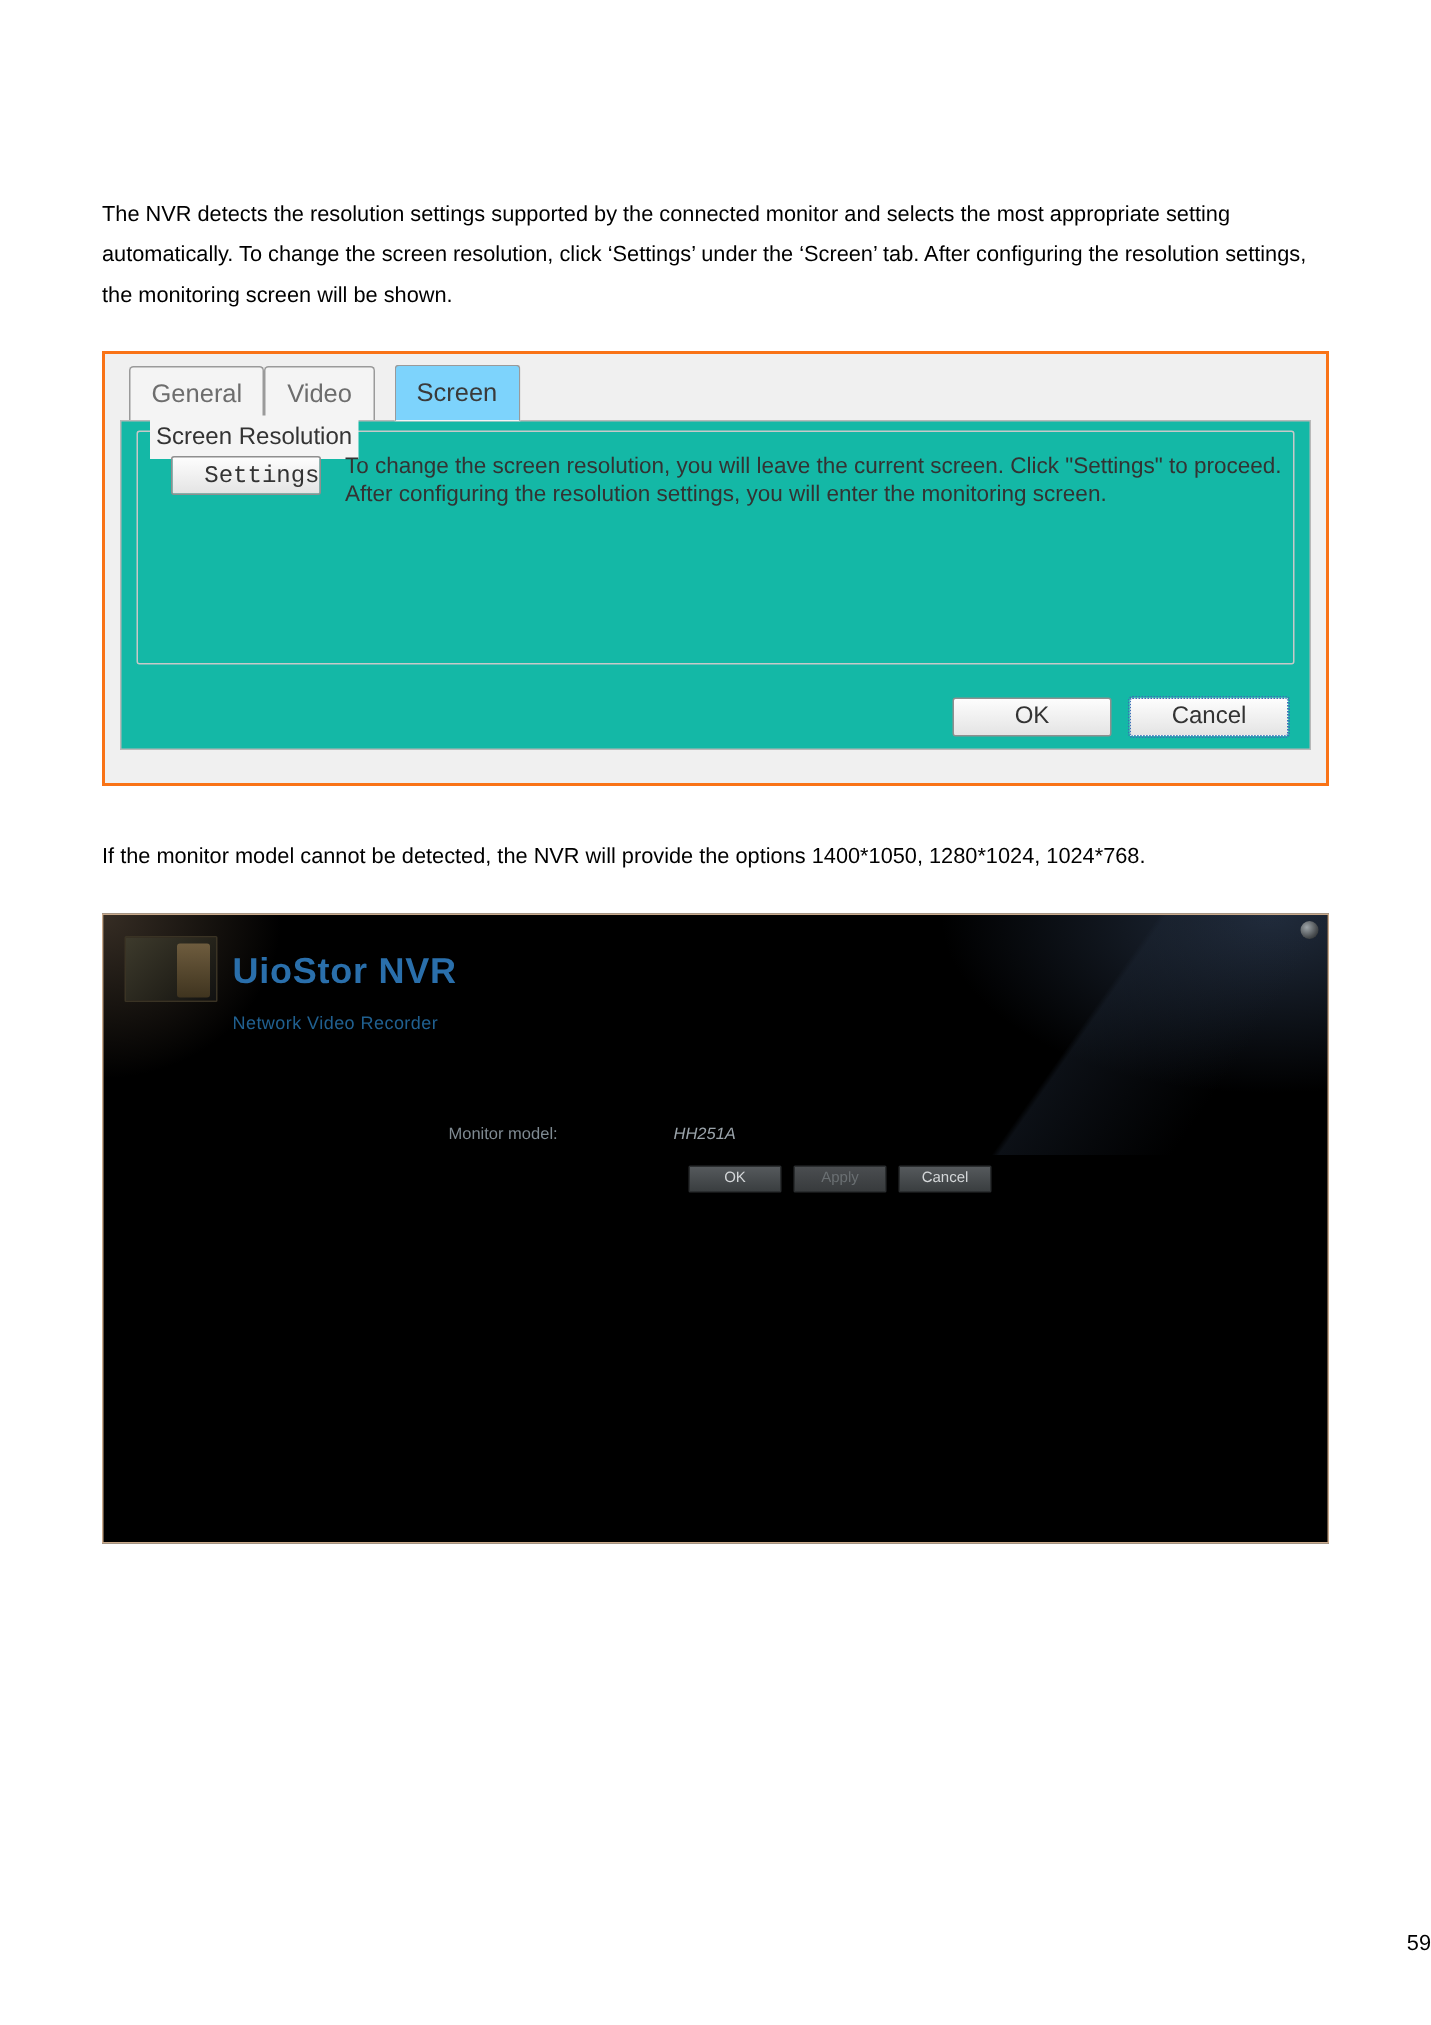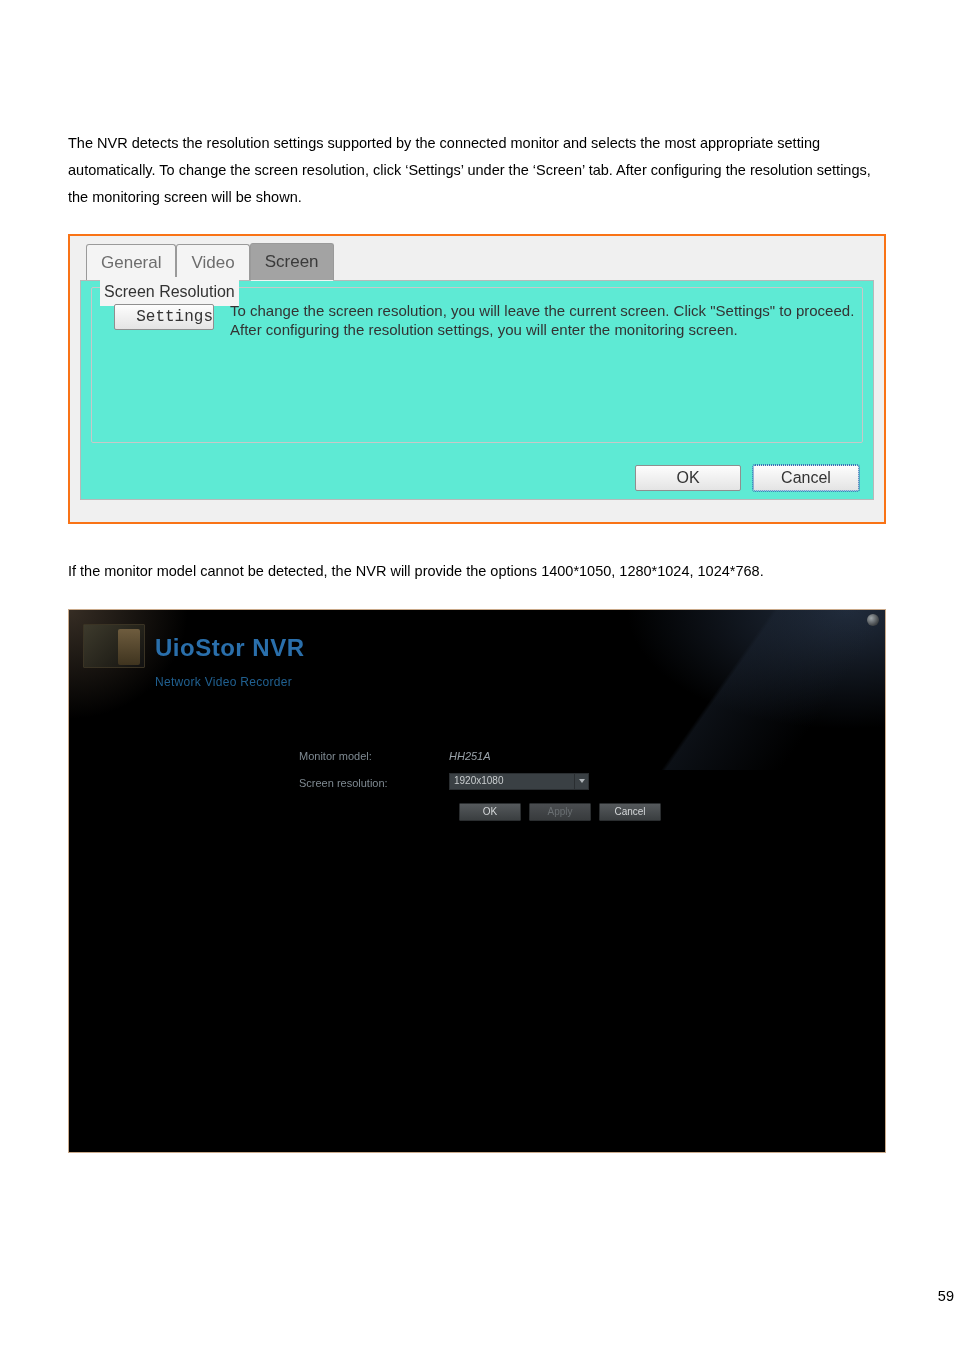--- a/index.html
+++ b/index.html
@@ -45,31 +45,32 @@
     border-top-left-radius: 3px;
     border-top-right-radius: 3px;
     position: relative;
     top: 1px;
   }
   .tab.inactive {
     background: #f4f4f4;
     color: #6d6d6d;
   }
   .tab.active {
-    background: #a3a3a3;
+    background: #7dd3fc;
     font-weight: normal;
     z-index: 2;
     border-bottom: 1px solid #f4f4f4;
+    margin-left: 13px;
   }
   .tab-body {
     border: 1px solid #b8b8b8;
     border-top: 1px solid #b8b8b8;
     height: 220px;
     position: relative;
-    background: #5eead4;
+    background: #14b8a6;
   }
   .groupbox {
     position: absolute;
     left: 10px; right: 10px; top: 6px;
     height: 156px;
     border: 1px solid #c8c8c8;
     border-radius: 2px;
   }
   .groupbox-label {
     position: absolute;
@@ -124,21 +125,21 @@
     line-height: 24px;
     border-radius: 2px;
     color: #333;
   }
   .dlg1-btn.focus { border: 1px dotted #3a6fb7; outline: 1px dotted #3a6fb7; }
 
   
   .dlg2-wrap {
     border: 1px solid #c9a98a;
     width: 100%;
-    height: 544px;
+    height: 420px;
     background: #000;
     position: relative;
     overflow: hidden;
   }
   .dlg2-topfade {
     position: absolute; right: 0; top: 0; width: 260px; height: 120px;
     background: radial-gradient(ellipse at 85% 0%, rgba(60,80,110,0.55), rgba(0,0,0,0) 70%);
   }
   .dlg2-diag {
     position: absolute; right: -40px; top: -40px; width: 340px; height: 200px;
@@ -183,21 +184,21 @@
   }
   .panel {
     position: absolute;
     left: 230px; top: 136px;
     width: 362px;
     height: 120px;
     font-family: Arial, sans-serif;
     font-size: 11px;
     color: #7f8a92;
   }
-  .panel-row { display: flex; align-items: flex-start; margin-bottom: 6px; }
+  .panel-row { display: flex; align-items: center; margin-bottom: 6px; }
   .panel-label { width: 150px; color: #7f8a92; }
   .panel-value { color: #9aa3aa; font-style: italic; }
   .panel-note { color: #7f8a92; margin: 2px 0 8px 0; }
   .panel-select {
     width: 140px; height: 17px;
     background: #3a4044;
     border: 1px solid #2a2e31;
     color: #c8ccce;
     font-size: 10px;
     padding-left: 4px;
@@ -283,27 +284,20 @@
   <div class="brand">
     <div class="brand-title">UioStor NVR</div>
     <div class="brand-sub">Network Video Recorder</div>
   </div>
 
   <div class="panel">
     <div class="panel-row">
       <div class="panel-label">Monitor model:</div>
       <div class="panel-value">HH251A</div>
     </div>
-    <div class="panel-row">
-      <div class="panel-label">Screen resolution:</div>
-      <div class="panel-select">
-        <span>1920x1080</span>
-        <span class="caret"></span>
-      </div>
-    </div>
     <div class="panel-actions">
       <div class="panel-btn">OK</div>
       <div class="panel-btn disabled">Apply</div>
       <div class="panel-btn">Cancel</div>
     </div>
   </div>
 </div>
 
 <div class="page-num">59</div>
 

